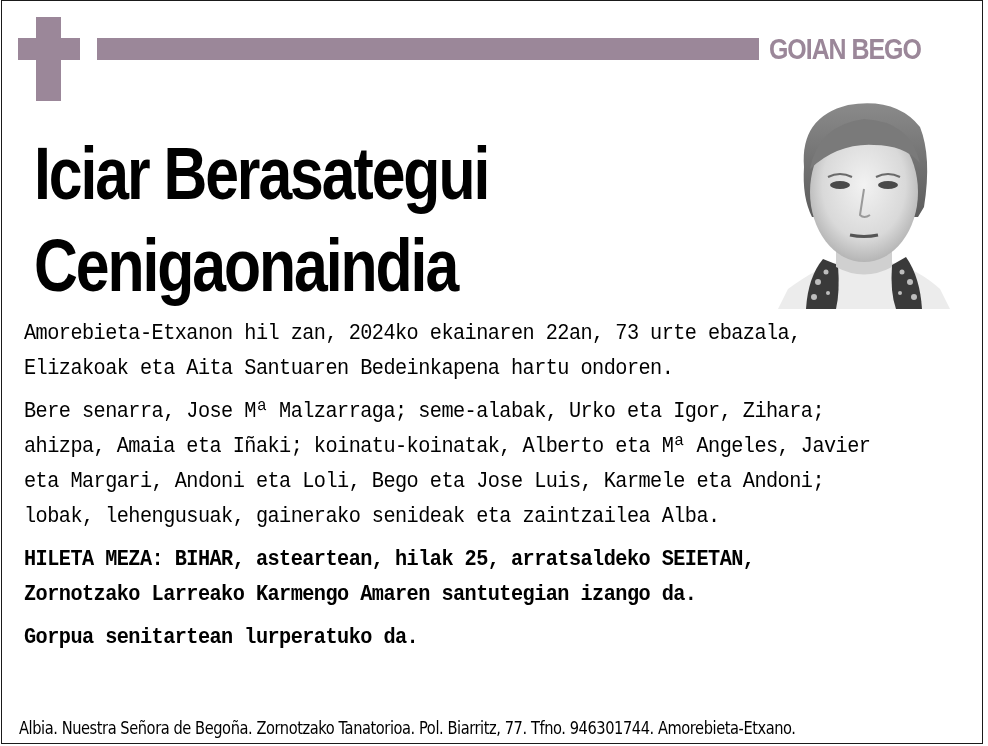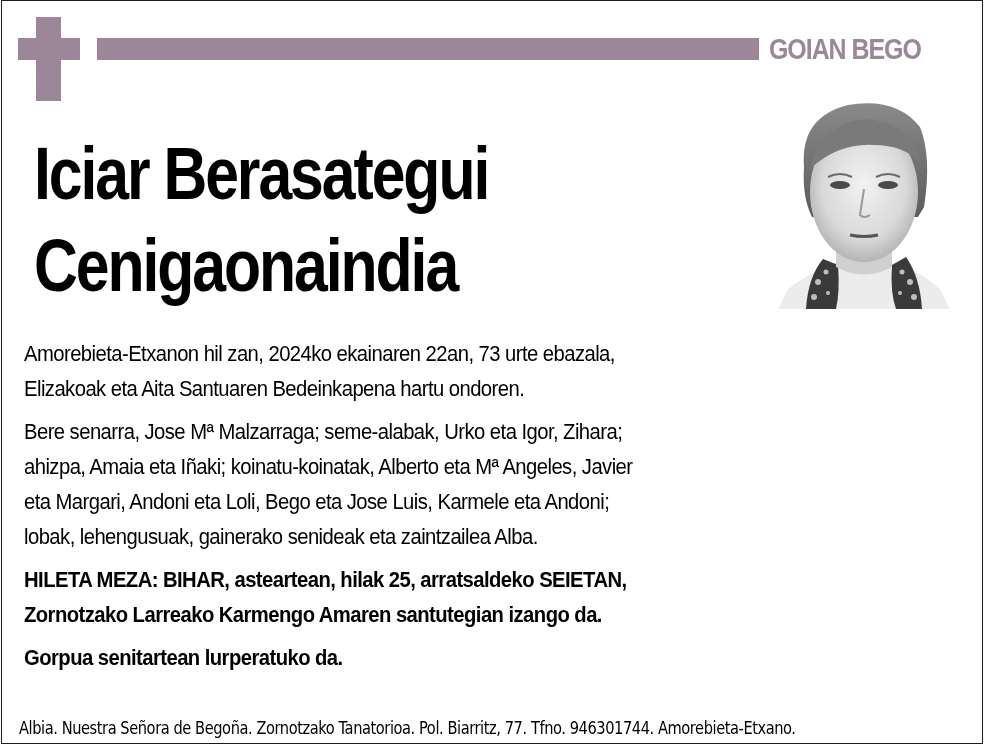--- a/index.html
+++ b/index.html
@@ -85,23 +85,23 @@
       top: 97px;
       width: 172px;
       height: 212px;
       overflow: hidden;
       background: #ffffff;
     }
     .photo svg { display: block; }
     .body-text {
       position: absolute;
       left: 24px;
-      top: 336px;
+      top: 316px;
       width: 930px;
-      font-family: Liberation Sans, sans-serif;
+      font-family: Liberation Mono, monospace;
       font-size: 22px;
       line-height: 35px;
       letter-spacing: -0.6px;
     }
     .para {
       margin: 0 0 8px 0;
       white-space: nowrap;
       transform: scaleX(0.92);
       transform-origin: left top;
     }

